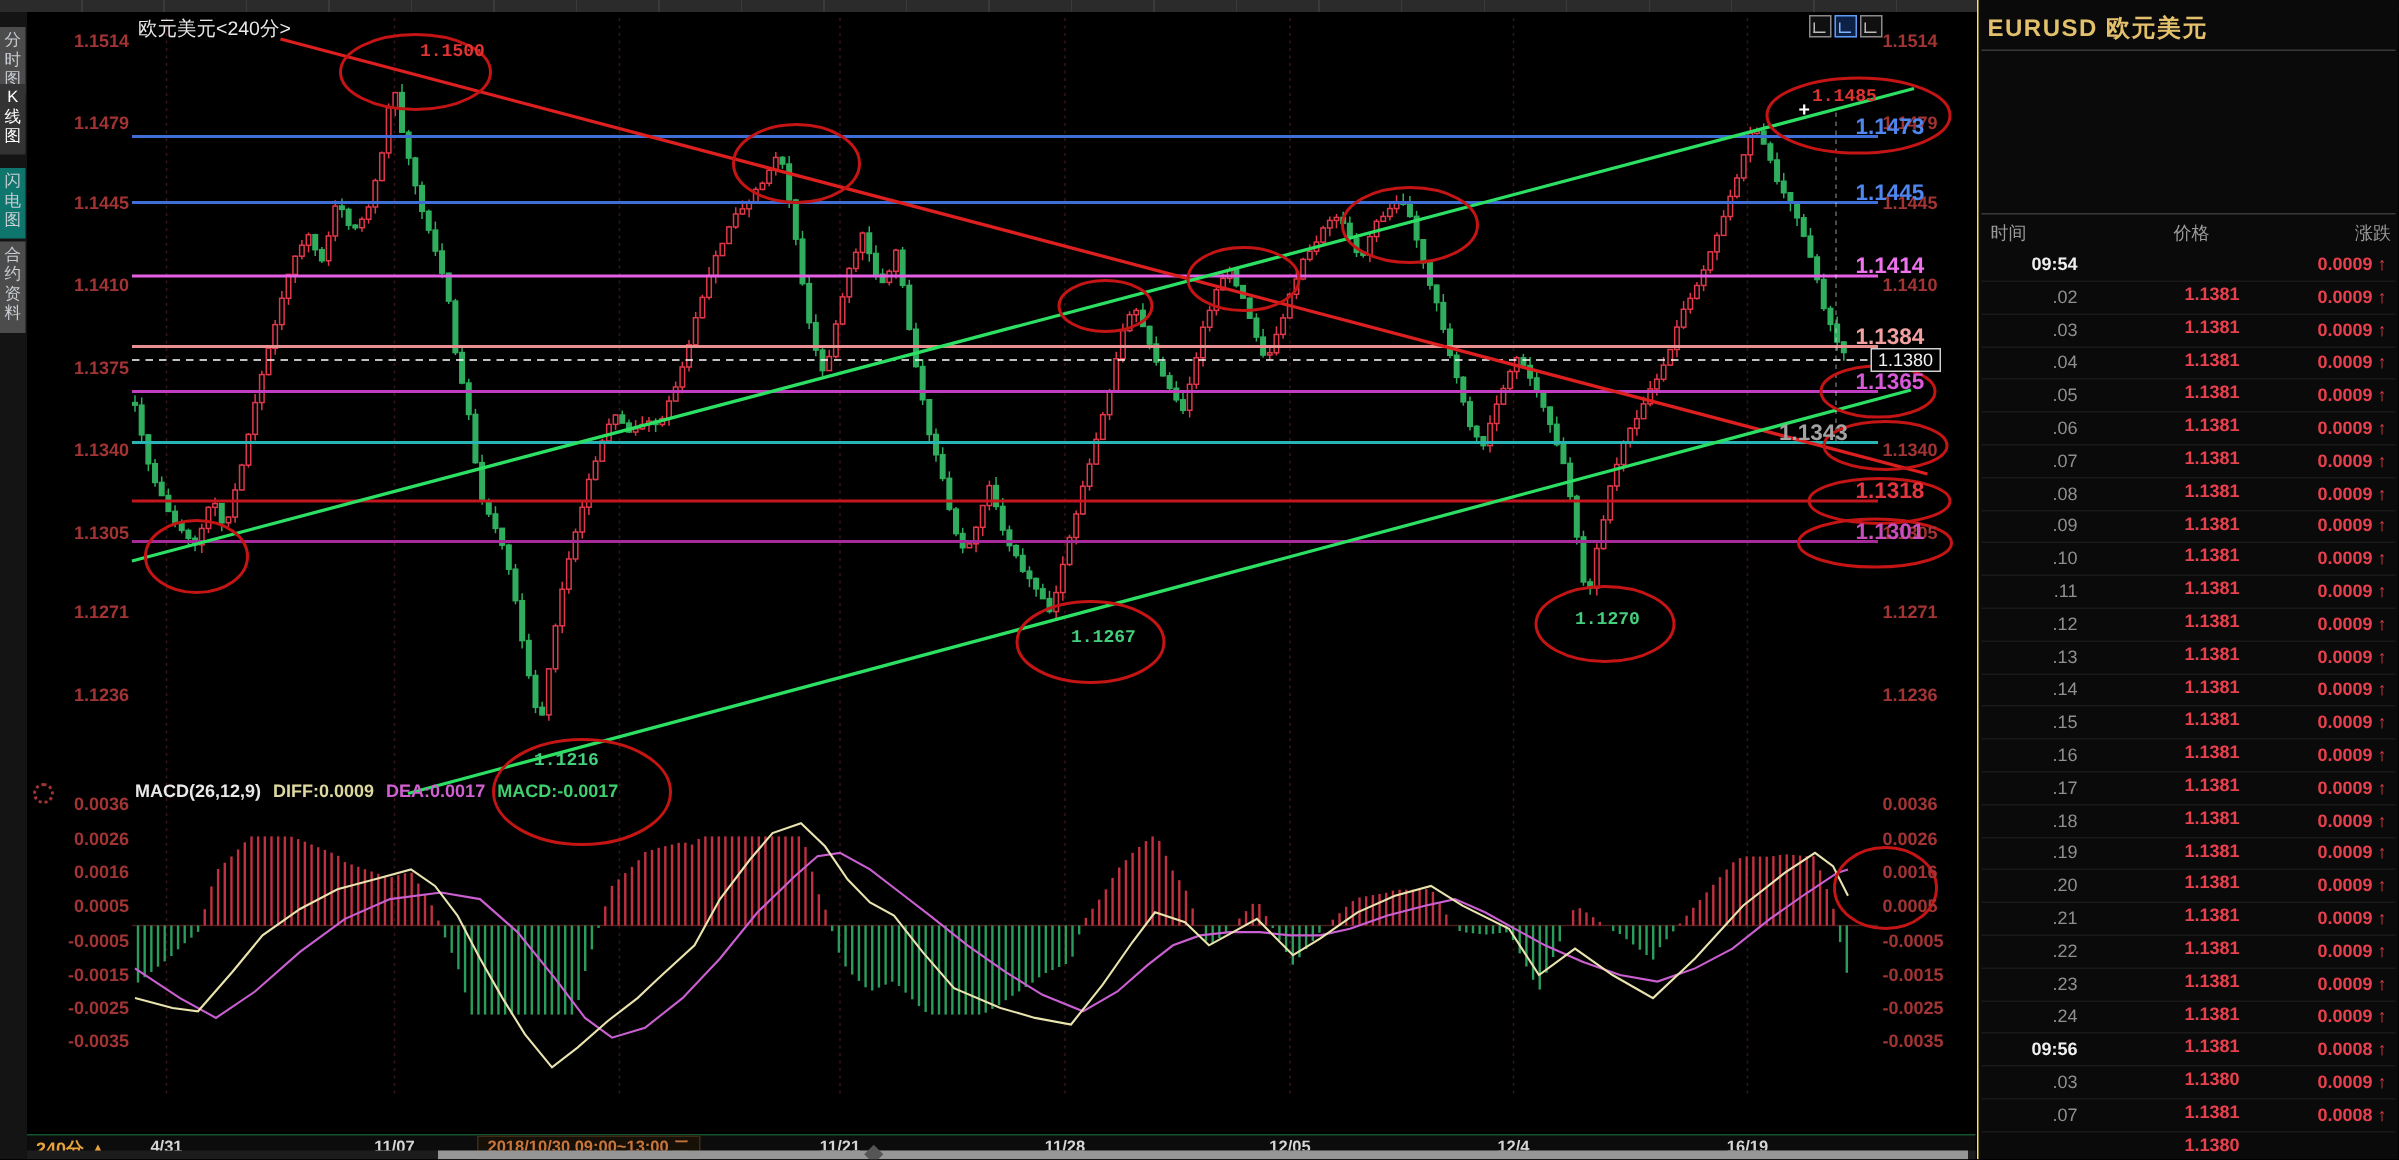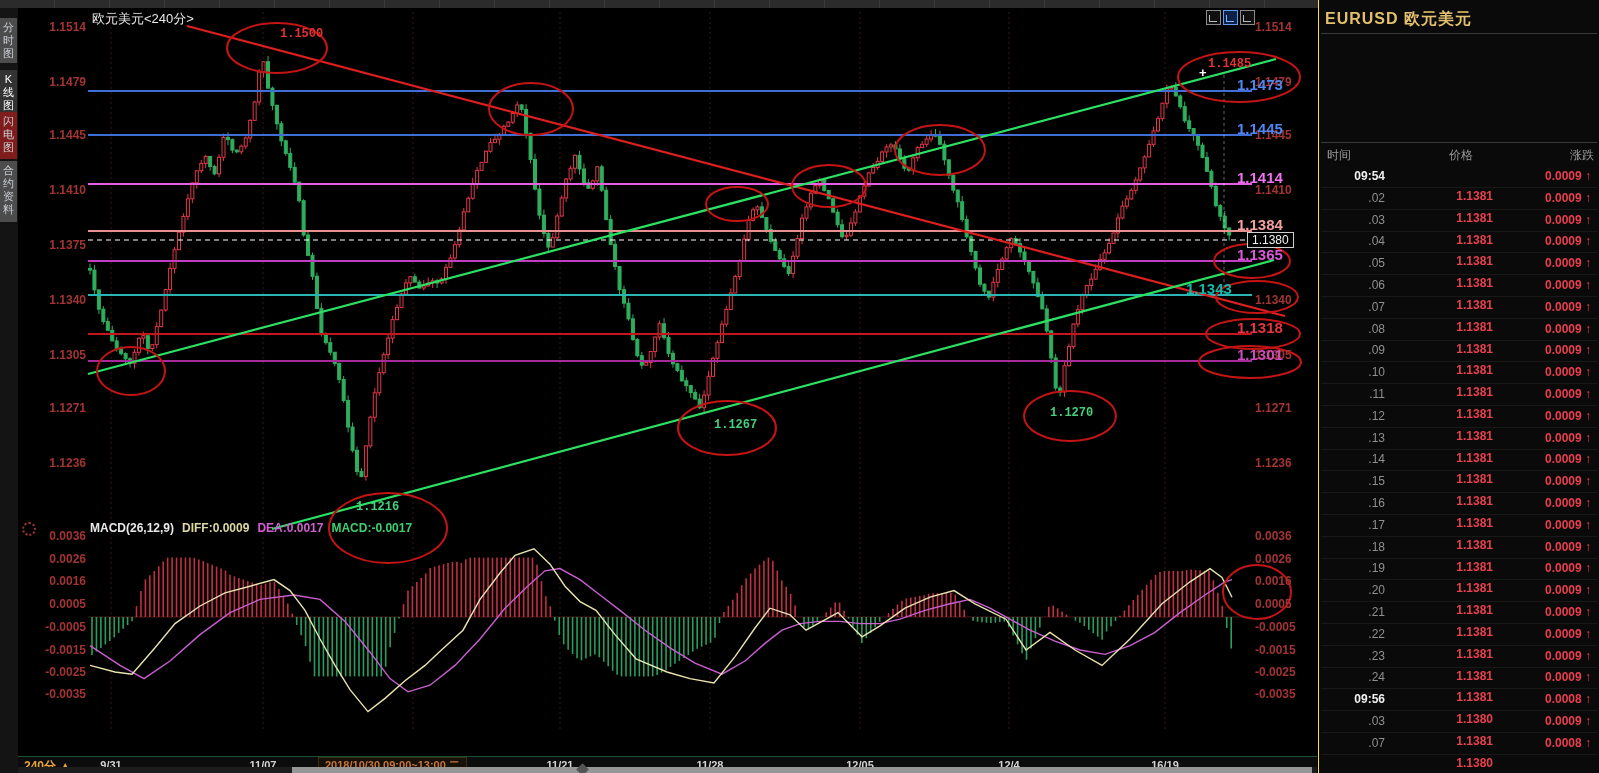--- a/index.html
+++ b/index.html
@@ -57,22 +57,22 @@
   .gear{position:absolute;left:22px;top:522px;width:10px;height:10px;border:2px dotted #a33434;border-radius:50%;}
   .crosshair{position:absolute;color:#fff;font-size:13px;font-weight:bold;}
 </style>
 </head>
 <body>
 
 <div id="app">
   <div id="topstrip" class="abs"></div>
   <div id="sidebar" class="abs">
       <div class="side-tab" style="top: 10px; height: 42px; background: rgb(76, 76, 76); color: rgb(201, 206, 212);">分时图</div>
-      <div class="side-tab" style="top: 62px; height: 44px; background: rgb(51, 51, 51); color: rgb(255, 255, 255);">K线图</div>
-      <div class="side-tab" style="top: 104px; height: 44px; background: #7f1d1d; color: rgb(201, 206, 212);">闪电图</div>
+      <div class="side-tab" style="top: 48px; height: 44px; background: rgb(51, 51, 51); color: rgb(255, 255, 255);">K线图</div>
+      <div class="side-tab" style="top: 104px; height: 44px; background: #0f766e; color: rgb(201, 206, 212);">闪电图</div>
       <div class="side-tab" style="top: 153px; height: 58px; background: rgb(76, 76, 76); color: rgb(201, 206, 212);">合约资料</div>
     </div>
 
   <svg id="csvg" class="abs" style="left:0;top:0" width="1599" height="773">
       <line x1="111" y1="12" x2="111" y2="732" stroke="#3a1515" stroke-width="1" stroke-dasharray="2,3"></line>
       <line x1="263" y1="12" x2="263" y2="732" stroke="#3a1515" stroke-width="1" stroke-dasharray="2,3"></line>
       <line x1="413" y1="12" x2="413" y2="732" stroke="#3a1515" stroke-width="1" stroke-dasharray="2,3"></line>
       <line x1="560" y1="12" x2="560" y2="732" stroke="#3a1515" stroke-width="1" stroke-dasharray="2,3"></line>
       <line x1="710" y1="12" x2="710" y2="732" stroke="#3a1515" stroke-width="1" stroke-dasharray="2,3"></line>
       <line x1="860" y1="12" x2="860" y2="732" stroke="#3a1515" stroke-width="1" stroke-dasharray="2,3"></line>
@@ -910,21 +910,21 @@
       <span class="axl r" style="left: 1255px; top: 643px; color: rgb(162, 52, 52); position: absolute;">-0.0015</span>
       <span class="axl" style="left: 26px; top: 665px; color: rgb(162, 52, 52); width: 60px; text-align: right; position: absolute;">-0.0025</span>
       <span class="axl r" style="left: 1255px; top: 665px; color: rgb(162, 52, 52); position: absolute;">-0.0025</span>
       <span class="axl" style="left: 26px; top: 687px; color: rgb(162, 52, 52); width: 60px; text-align: right; position: absolute;">-0.0035</span>
       <span class="axl r" style="left: 1255px; top: 687px; color: rgb(162, 52, 52); position: absolute;">-0.0035</span>
       <span class="lvl-label" style="left: 1237px; top: 76px; color: rgb(79, 134, 240); position: absolute;">1.1473</span>
       <span class="lvl-label" style="left: 1237px; top: 120px; color: rgb(79, 134, 240); position: absolute;">1.1445</span>
       <span class="lvl-label" style="left: 1237px; top: 169px; color: rgb(239, 114, 239); position: absolute;">1.1414</span>
       <span class="lvl-label" style="left: 1237px; top: 216px; color: rgb(242, 160, 160); position: absolute;">1.1384</span>
       <span class="lvl-label" style="left: 1237px; top: 246px; color: rgb(217, 90, 217); position: absolute;">1.1365</span>
-      <span class="lvl-label" style="left: 1186px; top: 280px; color: #14b8a6; position: absolute;">1.1343</span>
+      <span class="lvl-label" style="left: 1186px; top: 280px; color: #a3a3a3; position: absolute;">1.1343</span>
       <span class="lvl-label" style="left: 1237px; top: 319px; color: rgb(228, 53, 64); position: absolute;">1.1318</span>
       <span class="lvl-label" style="left: 1237px; top: 346px; color: rgb(201, 78, 188); position: absolute;">1.1301</span>
       <span class="anno" style="left: 280px; top: 27px; color: rgb(226, 51, 51); position: absolute;">1.1500</span>
       <span class="anno" style="left: 1208px; top: 57px; color: rgb(226, 51, 51); position: absolute;">1.1485</span>
       <span class="anno" style="left: 356px; top: 500px; color: rgb(68, 208, 124); position: absolute;">1.1216</span>
       <span class="anno" style="left: 714px; top: 418px; color: rgb(68, 208, 124); position: absolute;">1.1267</span>
       <span class="anno" style="left: 1050px; top: 406px; color: rgb(68, 208, 124); position: absolute;">1.1270</span>
     </div>
 
   <span class="gear"></span>
@@ -1094,21 +1094,21 @@
           <span class="q-price">1.1380</span>
           <span class="q-chg">0.0008 ↑</span>
         </div>
       </div>
 
   </div>
 
   <div id="daterow" class="abs">
     <span id="period">240分 ▲</span>
     <span id="tooltip" style="left: 300px;">2018/10/30 09:00~13:00 二</span>
-  <span class="d-lab" style="left: 93px;">9/31</span>
+  <span class="d-lab" style="left: 93px;">4/31</span>
       <span class="d-lab" style="left: 245px;">11/07</span>
       <span class="d-lab" style="left: 542px;">11/21</span>
       <span class="d-lab" style="left: 692px;">11/28</span>
       <span class="d-lab" style="left: 842px;">12/05</span>
       <span class="d-lab" style="left: 991px;">12/4</span>
       <span class="d-lab" style="left: 1147px;">16/19</span>
     </div>
   <div id="scrollrow" class="abs">
     <div id="scrollthumb"></div>
     <div id="scrolldiamond"></div>

